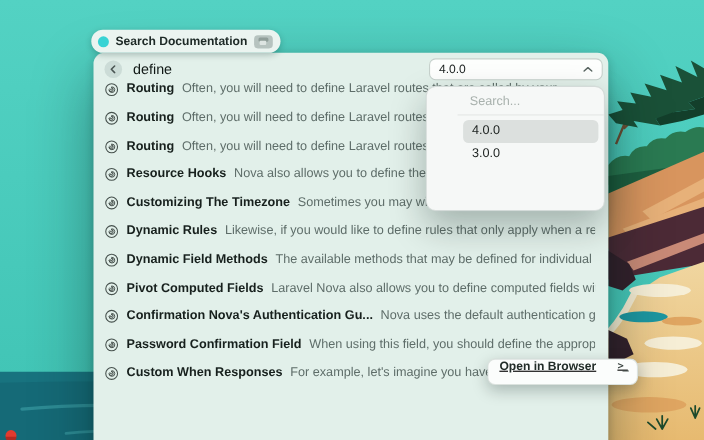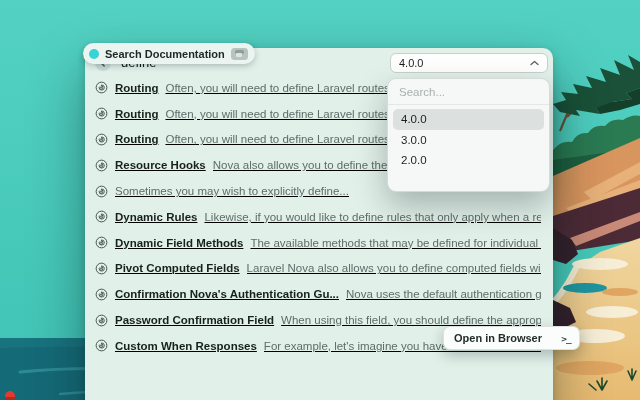--- a/index.html
+++ b/index.html
@@ -7,21 +7,20 @@
   body { position:relative; font-family:"Liberation Sans", sans-serif; background:#47c9ba; }
 
   .wallpaper { position:absolute; inset:0; z-index:0; }
 
   
   .launcher-pill {
     position:absolute; left:83px; top:27px; height:21px; z-index:3;
     display:flex; align-items:center; gap:6px; padding:0 7px 0 6px;
     background:#ebf4f0; border-radius:11px;
     box-shadow:0 2px 6px rgba(0,40,35,.25);
-    margin-top:16px;
   }
   .app-dot { width:10px; height:10px; border-radius:50%; background:#38d3d4; }
   .launcher-label { font-size:11px; font-weight:600; color:#1d2926; white-space:nowrap; }
   .pill-badge {
     width:17px; height:12px; border-radius:3.5px; background:#b6c3bf;
     position:relative;
   }
   .pill-badge::before { content:""; position:absolute; left:4px; top:2.5px; width:9px; height:4px; border-radius:1.5px; background:#8f9e99; }
   .pill-badge::after  { content:""; position:absolute; left:5.5px; top:5.5px; width:6px; height:4px; border-radius:1px; background:#dde5e2; }
 
@@ -41,49 +40,51 @@
   .version-select {
     position:absolute; left:305px; top:5px; width:158px; height:20px;
     background:#fdfefd; border:1px solid #c6d1cc; border-radius:6px;
     display:flex; align-items:center; padding:0 8px; font-size:11px; color:#1a1f1e;
   }
   .version-select .chev { margin-left:auto; display:flex; }
 
   
   .results-list { position:absolute; left:0; right:0; top:27px; }
   .result-row {
-    height:25.8px; display:flex; align-items:center; gap:7px;
-    padding:0 12px 0 10px; overflow:hidden;text-decoration:underline;
+    height:25.8px; display:flex; align-items:flex-start; gap:7px;
+    padding:0 12px 0 10px; overflow:hidden;
   }
   .result-icon { flex:0 0 13px; width:13px; height:13px; display:flex; }
   .result-title { flex:0 0 auto; font-size:11.5px; font-weight:700; color:#17201d; white-space:nowrap; }
   .result-snippet { flex:1 1 auto; font-size:11.5px; color:#5e6d69; white-space:nowrap; overflow:hidden; }
 
   
   .dropdown {
     position:absolute; left:387px; top:78px; width:163px; height:114px; z-index:4;
     background:#f6f8f7; border-radius:9px; border:1px solid rgba(190,200,196,.6);
     box-shadow:0 14px 32px rgba(0,20,18,.28);
     overflow:hidden;
+    padding-left:28px;
   }
   .dropdown-search { padding:7px 11px 6px; font-size:11.5px; color:#a8b1ad; }
   .dropdown-divider { height:1px; background:#e3e7e5; }
   .dropdown-options { padding:4px 5px; }
   .dropdown-option {
     height:20.5px; line-height:20.5px; padding:0 8px; border-radius:5px;
     font-size:11.5px; color:#1b201e;
   }
   .dropdown-option.selected { background:#dce0de; }
 
   
   .open-group {
     position:absolute; left:443px; top:326px; height:24px; z-index:5;
-    display:flex; align-items:center;
+    display:flex; align-items:flex-start;
     background:#fbfdfc; border-radius:7px; border:1px solid rgba(205,213,210,.7);
     box-shadow:0 5px 14px rgba(0,20,18,.25);
+    text-decoration:underline;
   }
   .open-button { display:flex; align-items:center; padding:0 10px; font-size:11px; font-weight:700; color:#222d29; white-space:nowrap; }
   .group-divider { width:1px; background:#dfe4e2; margin:3px 0; }
   .terminal-button { width:26px; display:flex; align-items:center; justify-content:center;
     font-family:"DejaVu Sans Mono", monospace; font-size:9.5px; font-weight:700; color:#39433f; letter-spacing:-1px; }
 </style>
 </head>
 <body>
 
 <svg class="wallpaper" width="640" height="400" viewBox="0 0 640 400" preserveAspectRatio="none">
@@ -215,20 +216,21 @@
     <span class="result-snippet">Nova also allows you to define the following static methods...</span>
   </div>
 
   <div class="result-row">
     <span class="result-icon">
       <svg width="13" height="13" viewBox="0 0 16 16">
         <circle cx="8" cy="8" r="6.6" stroke="#46514d" stroke-width="1.2" fill="none"></circle>
         <path d="M8.3 4.8 a3.2 3.2 0 1 1 -3.2 3.2 a2.3 2.3 0 1 0 2.3 -2.3 a1.4 1.4 0 1 1 -1.4 1.4" stroke="#46514d" stroke-width="1.1" fill="none" stroke-linecap="round"></path>
       </svg>
     </span>
+    <span class="result-title">Customizing The Timezone</span>
     <span class="result-snippet">Sometimes you may wish to explicitly define...</span>
   </div>
 
   <div class="result-row">
     <span class="result-icon">
       <svg width="13" height="13" viewBox="0 0 16 16">
         <circle cx="8" cy="8" r="6.6" stroke="#46514d" stroke-width="1.2" fill="none"></circle>
         <path d="M8.3 4.8 a3.2 3.2 0 1 1 -3.2 3.2 a2.3 2.3 0 1 0 2.3 -2.3 a1.4 1.4 0 1 1 -1.4 1.4" stroke="#46514d" stroke-width="1.1" fill="none" stroke-linecap="round"></path>
       </svg>
     </span>
@@ -294,21 +296,20 @@
 </div>
 
 <div class="dropdown">
   <div class="dropdown-search">Search...</div>
   <div class="dropdown-divider"></div>
   <div class="dropdown-options">
   <div class="dropdown-option selected">4.0.0</div>
 
   <div class="dropdown-option">3.0.0</div>
 
-  <div class="dropdown-option">2.0.0</div>
 
 </div>
 </div>
 
 <div class="open-group">
   <div class="open-button">Open in Browser</div>
   <div class="group-divider"></div>
   <div class="terminal-button">&gt;_</div>
 </div>
 

